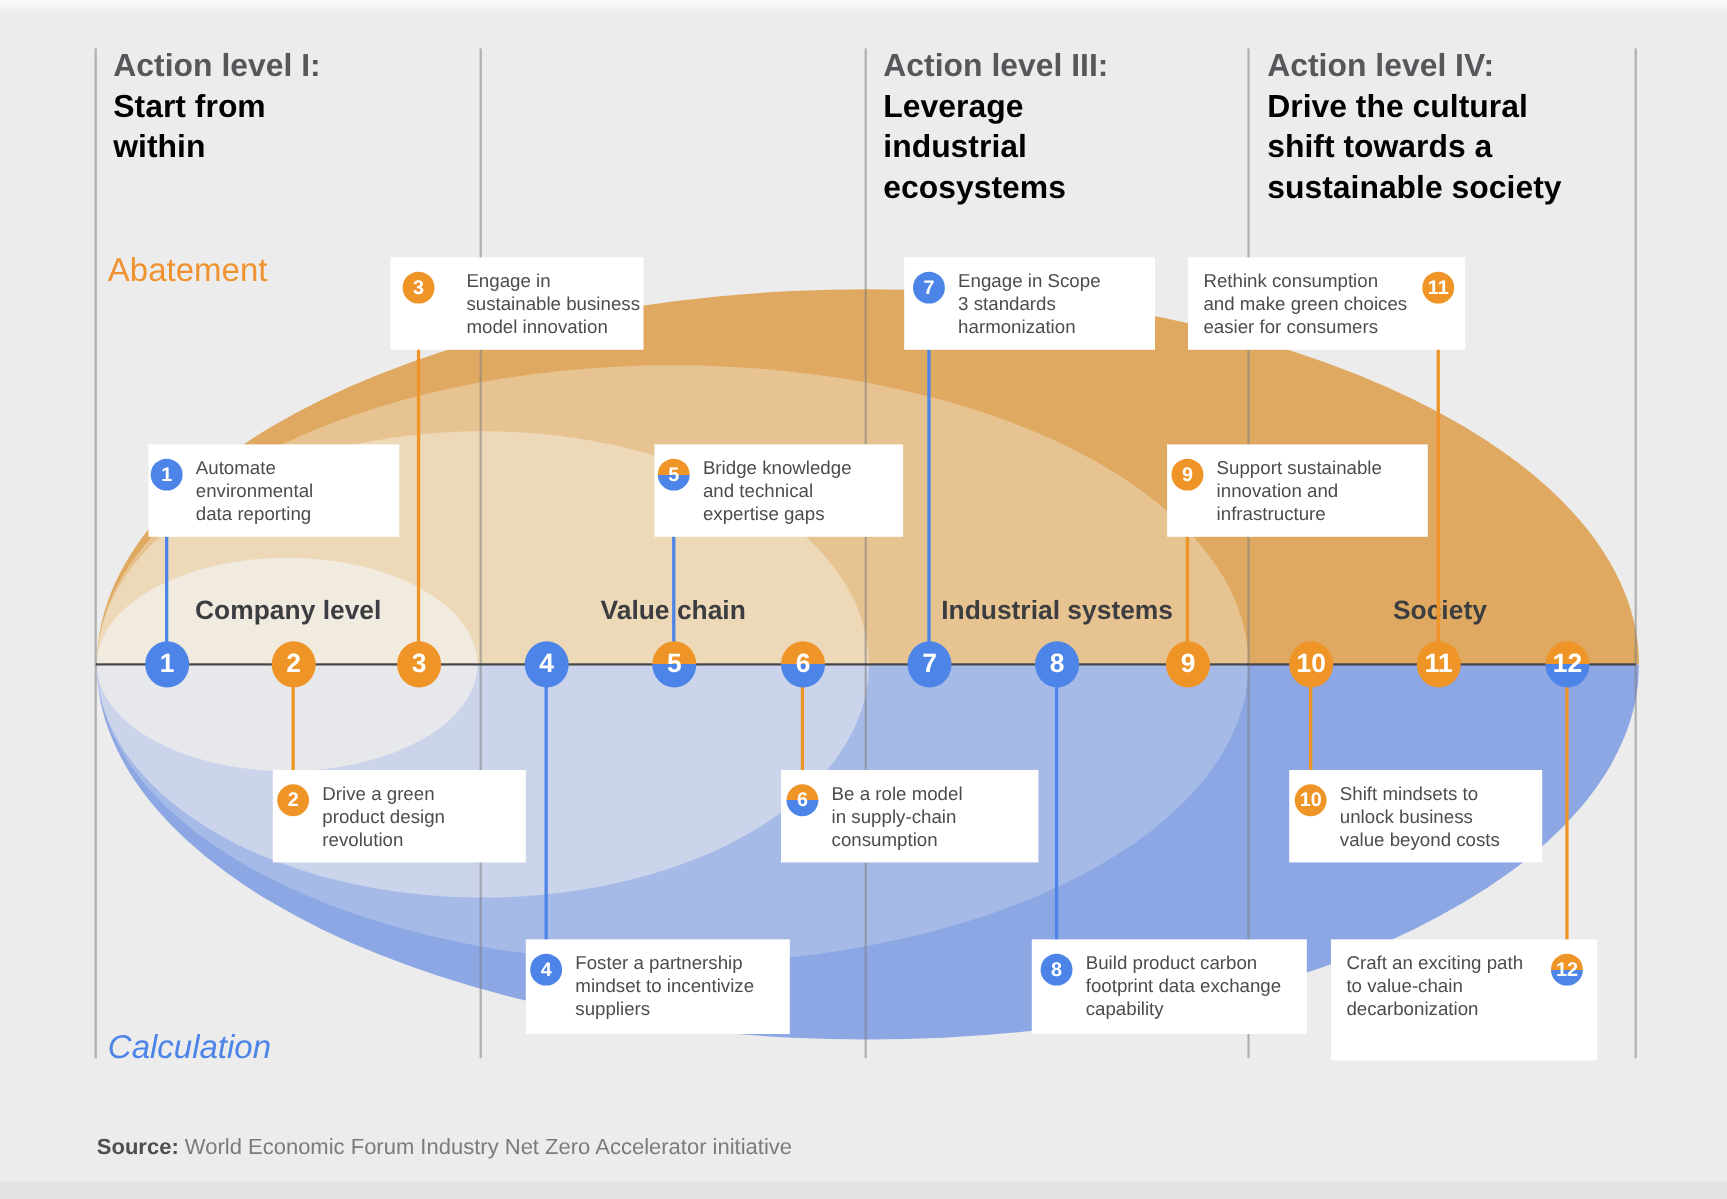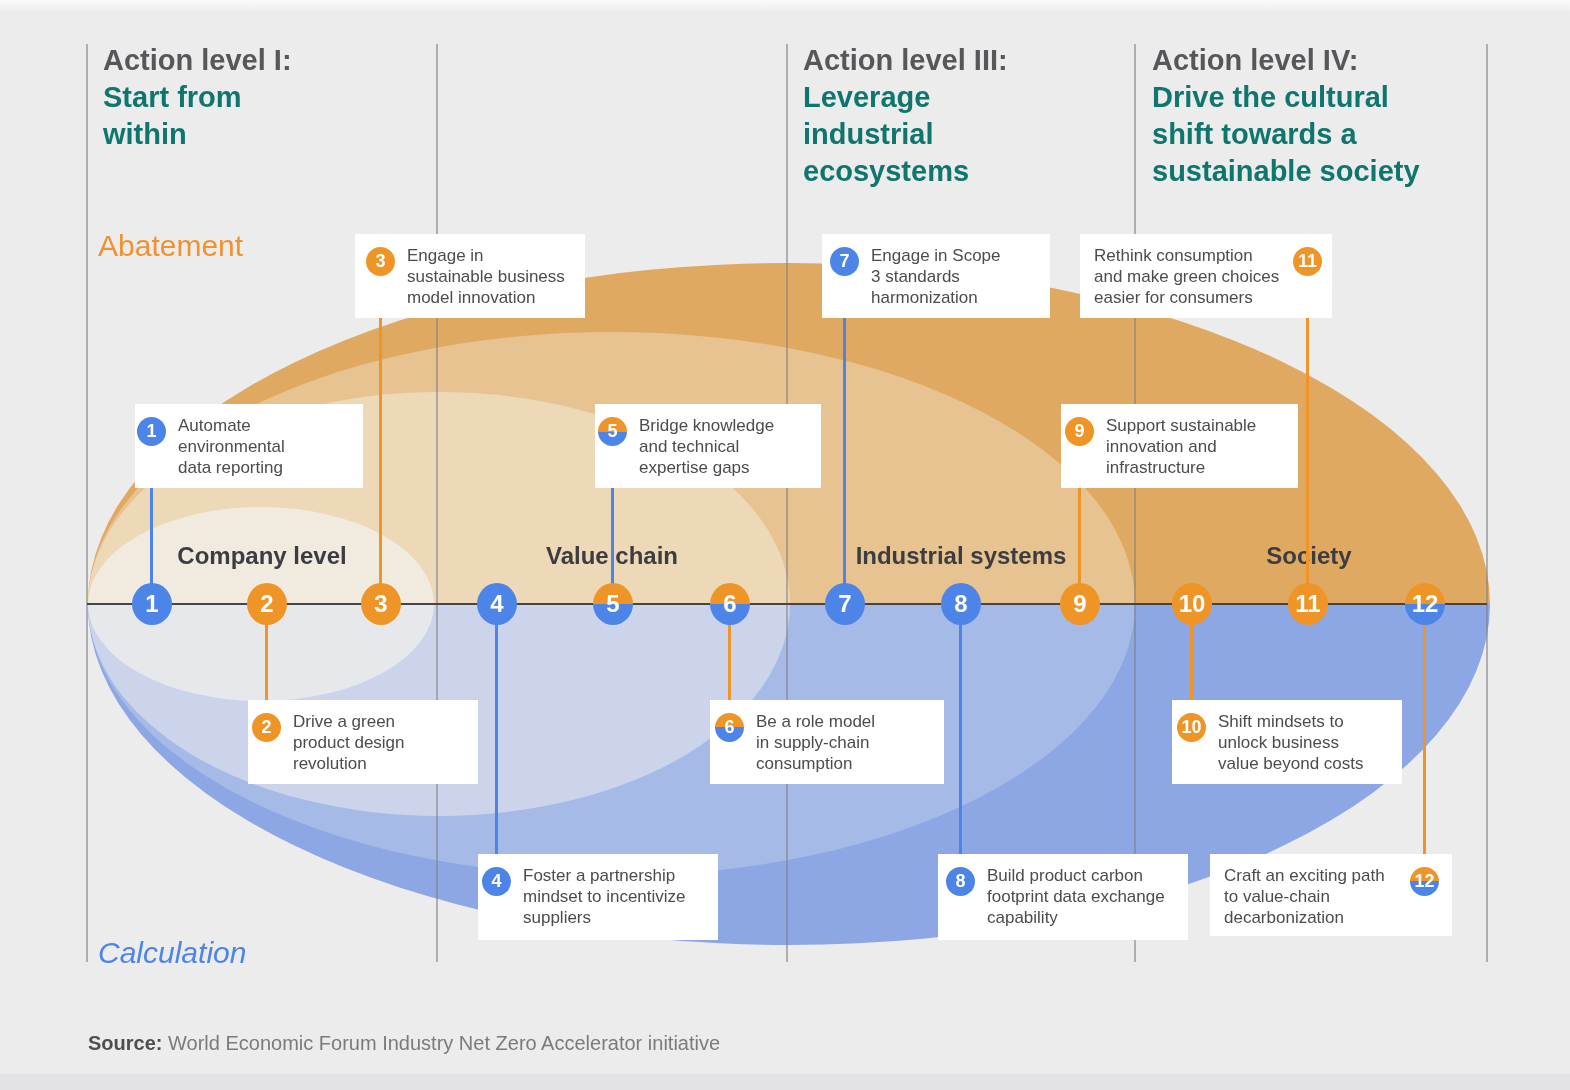--- a/index.html
+++ b/index.html
@@ -31,21 +31,21 @@
 
   .callout { position:absolute; background:#FFFFFF; z-index:6; }
   .badge { position:absolute; width:29px; height:29px; border-radius:50%; top:13px;
            display:flex; align-items:center; justify-content:center;
            color:#fff; font-size:18px; font-weight:bold; }
   .callout-text { position:absolute; top:11px; font-size:17px; line-height:21px;
                   color:#4B4C4F; white-space:pre-line; }
 
   .col-header { position:absolute; top:42px; z-index:2; }
   .col-eyebrow { font-size:29px; line-height:37px; color:#56575A; font-weight:700; }
-  .col-title   { font-size:29px; line-height:37px; color:#0f766e; font-weight:700; white-space:pre-line; }
+  .col-title   { font-size:29px; line-height:37px; color:#000000; font-weight:700; white-space:pre-line; }
 
   .side-label { position:absolute; left:98px; font-size:30px; font-weight:500; z-index:2; }
   .abatement   { top:182px; color:var(--abatement);margin-top:47px; }
   .calculation { top:936px; color:var(--calculation);font-style:italic; }
 
   .level-label { position:absolute; top:542px; transform:translateX(-50%);
                  font-size:24px; font-weight:700; color:#3C3D40; white-space:nowrap; z-index:3; }
 
   .source-line { position:absolute; left:88px; top:1032px; font-size:20px; z-index:2; }
   .source-label { font-weight:700; color:#4D4E51; }
@@ -130,21 +130,21 @@
   <div class="marker tone-split" style="left:1405px;top:583px">12</div>
 
   <div class="callout" style="left:135px;top:404px;width:228px;height:84px">
     <div class="badge tone-blue" style="left:2px">1</div>
     <div class="callout-text" style="left:43px">Automate
 environmental
 data reporting</div>
   </div>
   <div class="callout" style="left:355px;top:234px;width:230px;height:84px">
     <div class="badge tone-orange" style="left:11px">3</div>
-    <div class="callout-text" style="left:52px">Engage in
+    <div class="callout-text" style="left:69px">Engage in
 sustainable business
 model innovation</div>
   </div>
   <div class="callout" style="left:595px;top:404px;width:226px;height:84px">
     <div class="badge tone-split" style="left:3px">5</div>
     <div class="callout-text" style="left:44px">Bridge knowledge
 and technical
 expertise gaps</div>
   </div>
   <div class="callout" style="left:822px;top:234px;width:228px;height:84px">
@@ -188,21 +188,21 @@
     <div class="callout-text" style="left:45px">Foster a partnership
 mindset to incentivize
 suppliers</div>
   </div>
   <div class="callout" style="left:938px;top:854px;width:250px;height:86px">
     <div class="badge tone-blue" style="left:8px">8</div>
     <div class="callout-text" style="left:49px">Build product carbon
 footprint data exchange
 capability</div>
   </div>
-  <div class="callout" style="left:1210px;top:854px;width:242px;height:82px">
+  <div class="callout" style="left:1210px;top:854px;width:242px;height:110px">
     <div class="callout-text" style="left:14px">Craft an exciting path
 to value-chain
 decarbonization</div>
     <div class="badge tone-split" style="left:200px">12</div>
   </div>
 
   <div class="source-line">
     <span class="source-label">Source:</span><span class="source-text"> World Economic Forum Industry Net Zero Accelerator initiative</span>
   </div>
 

